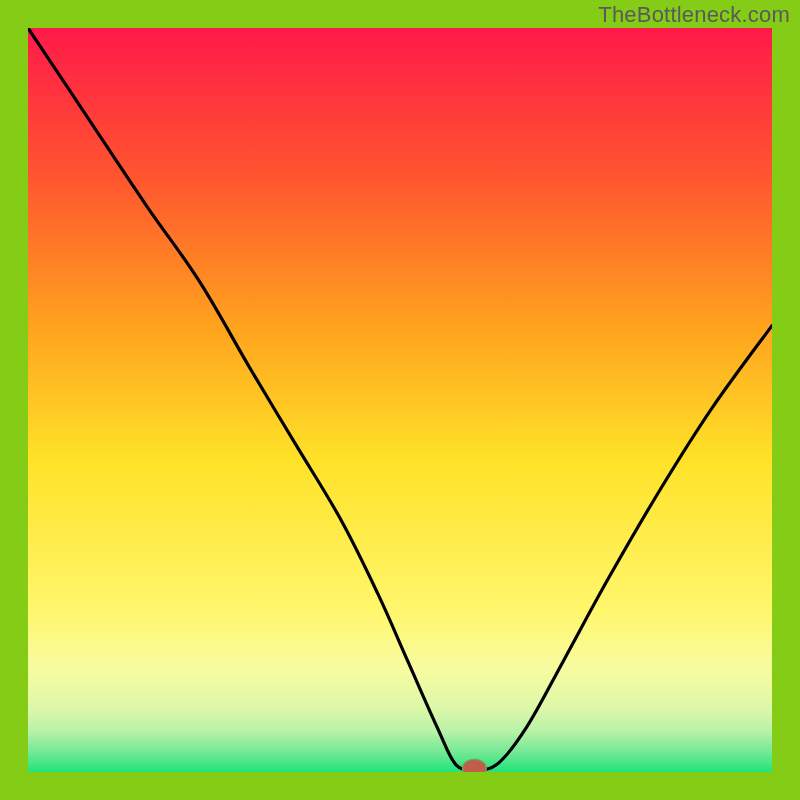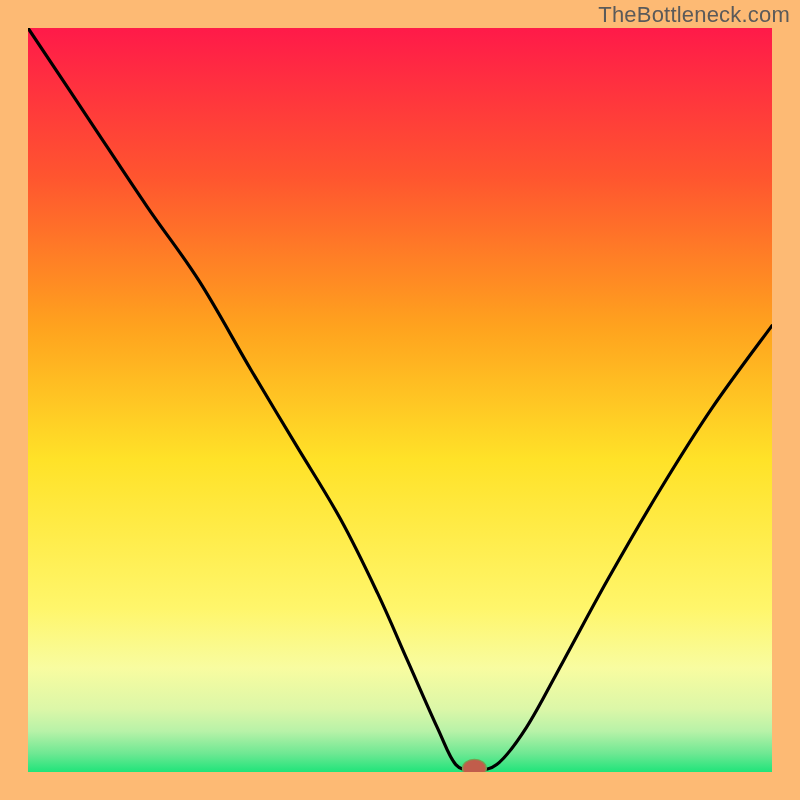--- a/index.html
+++ b/index.html
@@ -8,21 +8,21 @@
     width: 800px;
     height: 800px;
     background: #000000;
     overflow: hidden;
     font-family: Arial, Helvetica, sans-serif;
   }
   .stage {
     position: relative;
     width: 800px;
     height: 800px;
-    background: #fdba74;
+    background: #84cc16;
   }
   .watermark {
     position: absolute;
     top: 2px;
     right: 10px;
     color: #5a5a5a;
     font-size: 22px;
     font-weight: 400;
     letter-spacing: 0.2px;
     z-index: 5;

